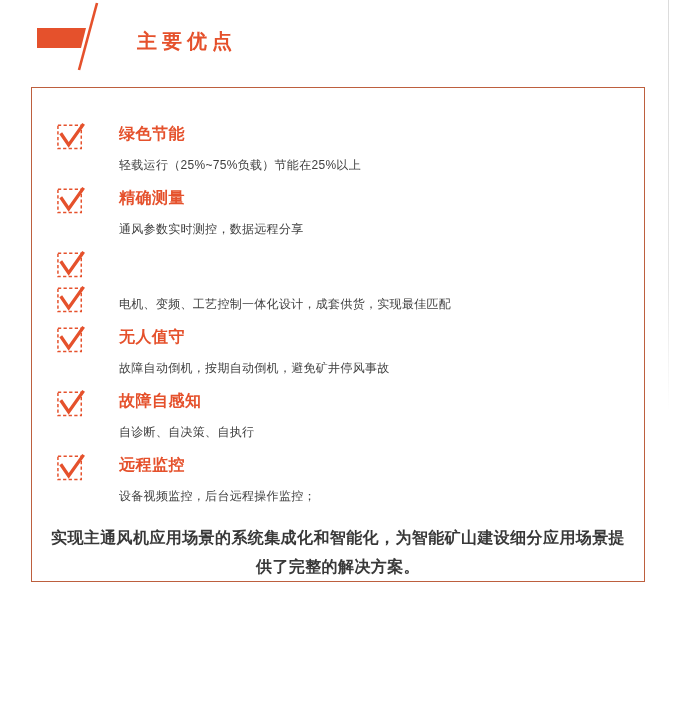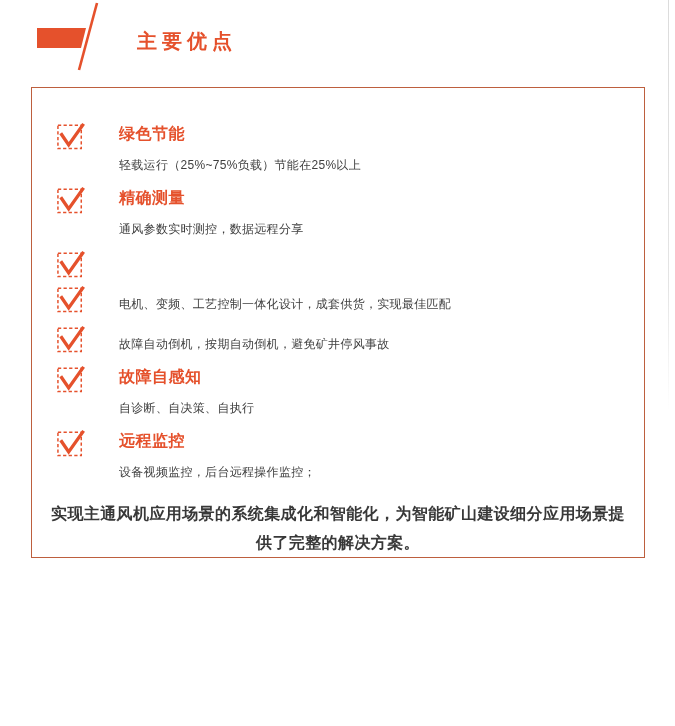--- a/index.html
+++ b/index.html
@@ -142,20 +142,21 @@
             </div>
     </div>
   </div>
 
   <div class="item">
     <svg class="item-icon" viewBox="0 0 30 30" width="28" height="28" aria-hidden="true">
       <rect x="1" y="3.5" width="25" height="25" fill="none" stroke="#e5512c" stroke-width="1.6" stroke-dasharray="3.5,2.5"></rect>
       <polyline points="4,12 12.5,24.5 28.5,2" fill="none" stroke="#e5512c" stroke-width="3.6"></polyline>
     </svg>
     <div class="item-text">
+      <div class="item-title">无人值守</div>
       <div class="item-desc">
               <div>故障自动倒机，按期自动倒机，避免矿井停风事故</div>
             </div>
     </div>
   </div>
 
   <div class="item">
     <svg class="item-icon" viewBox="0 0 30 30" width="28" height="28" aria-hidden="true">
       <rect x="1" y="3.5" width="25" height="25" fill="none" stroke="#e5512c" stroke-width="1.6" stroke-dasharray="3.5,2.5"></rect>
       <polyline points="4,12 12.5,24.5 28.5,2" fill="none" stroke="#e5512c" stroke-width="3.6"></polyline>

